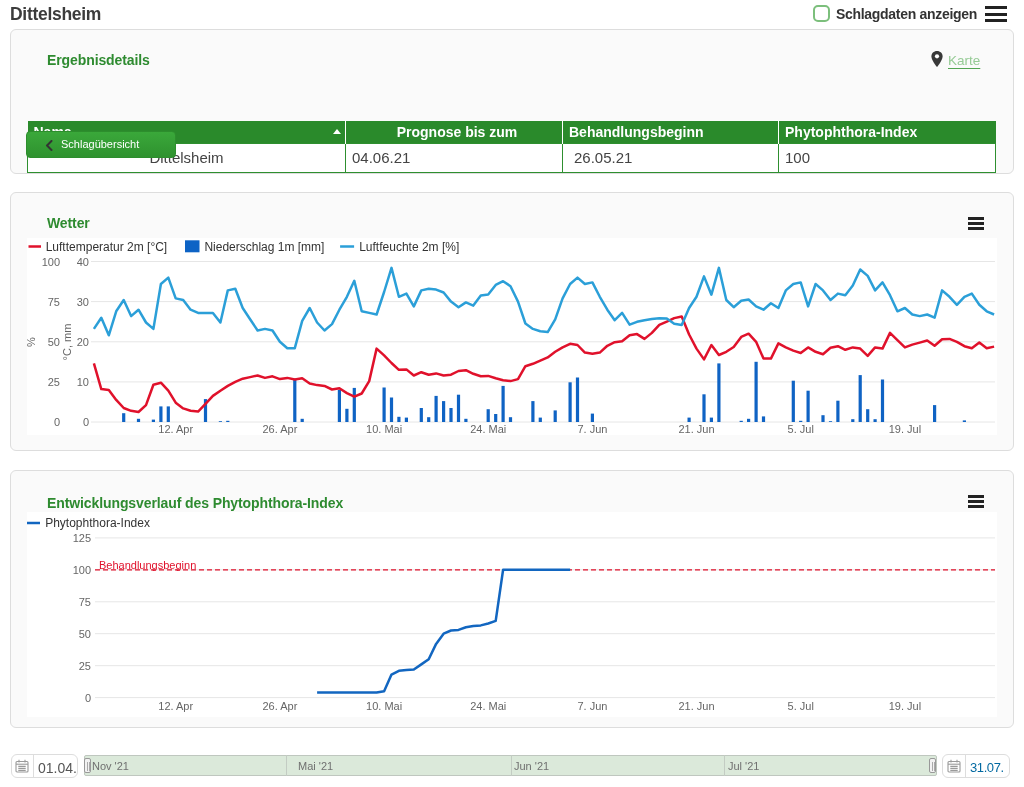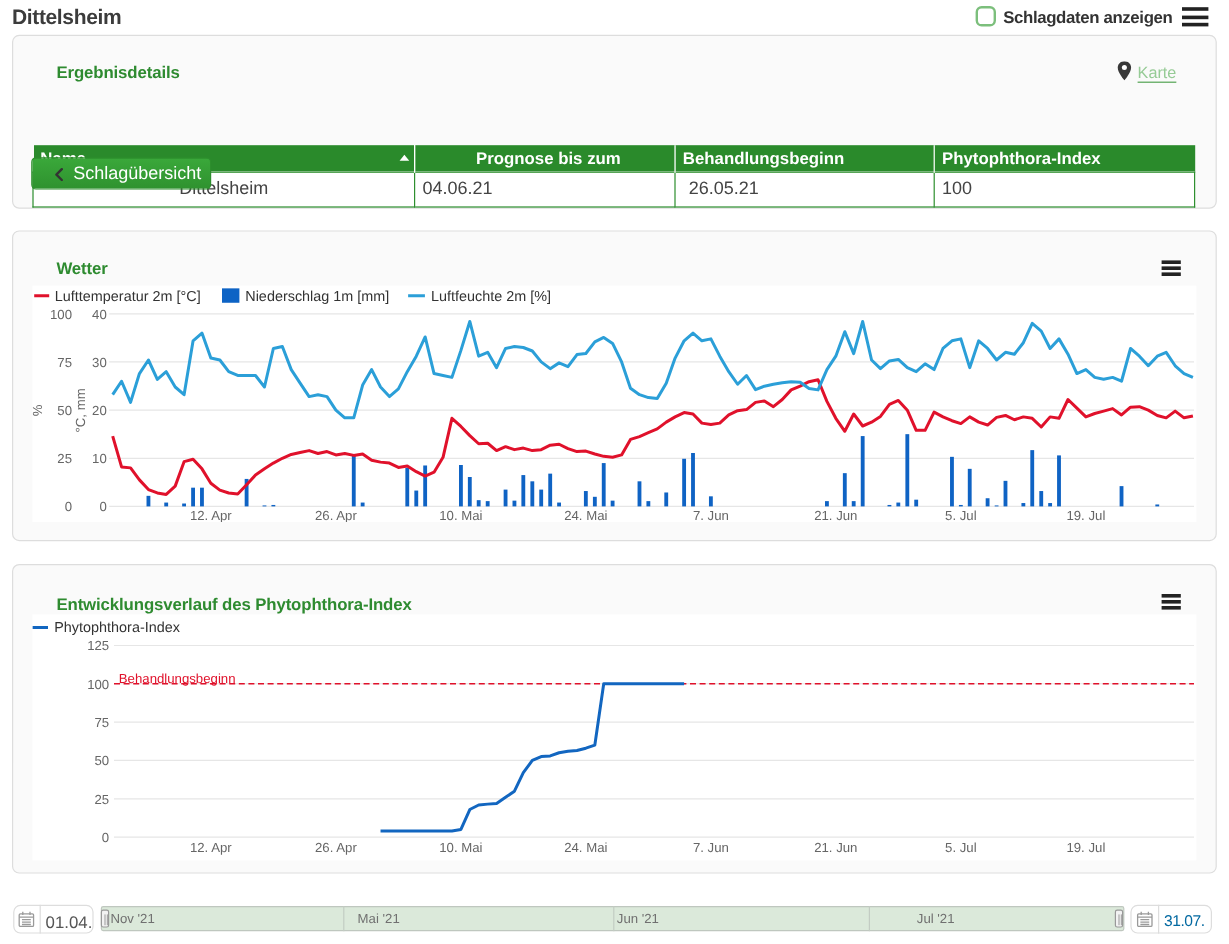--- a/index.html
+++ b/index.html
@@ -44,21 +44,21 @@
   <th style="text-align:left;padding-left:6px;">Phytophthora-Index</th>
 </tr>
 <tr style="height:29px;background:#fff;color:#444;">
   <td style="text-align:center;border:1px solid #2e8f2f;">Dittelsheim</td>
   <td style="padding-left:6px;border:1px solid #2e8f2f;">04.06.21</td>
   <td style="padding-left:11px;border:1px solid #2e8f2f;">26.05.21</td>
   <td style="padding-left:6px;border:1px solid #2e8f2f;">100</td>
 </tr>
 </tbody>
   </table>
-<div class="abs" style="left:26px;top:131px;width:150px;height:27px;background:linear-gradient(#3aa83a,#2f922f);border:1px solid #2d8e2d;border-radius:4px;color:#fff;font-size:15px;line-height:25px;">
+<div class="abs" style="left:26px;top:131px;width:150px;height:27px;background:linear-gradient(#3aa83a,#2f922f);border:1px solid #2d8e2d;border-radius:4px;color:#fff;font-size:11px;line-height:25px;">
 <svg style="position:absolute;left:18px;top:8px;" width="8" height="11" viewBox="0 0 8 11">
       <path d="M6.5 1 2 5.5 6.5 10" stroke="#333" stroke-width="2" fill="none" stroke-linecap="round" stroke-linejoin="round"></path>
     </svg>
 <span style="position:absolute;left:34px;top:0;">Schlagübersicht</span>
   </div>
 
 <div class="panel" style="top:192px;height:259px;"></div>
 <div class="ptitle" style="left:33px;top:215px;">Wetter</div>
 <div class="abs ham" style="left:968px;top:217px;">
   <b style="width:16px;height:2.6px;margin-bottom:2.6px;"></b>
@@ -205,21 +205,21 @@
 <div class="abs" style="left:33px;top:754px;width:1px;height:24px;background:#ddd;"></div>
 <div class="abs" style="left:38px;top:760px;font-size:14px;color:#555;">01.04.</div>
 
 <div class="abs" style="left:84px;top:755px;width:853px;height:21px;background:#dbe9da;border:1px solid #bfc7bf;border-radius:2px;"></div>
 <div class="abs" style="left:286px;top:755px;width:1px;height:21px;background:#c3ccc3;"></div>
 <div class="abs" style="left:511px;top:755px;width:1px;height:21px;background:#c3ccc3;"></div>
 <div class="abs" style="left:724px;top:755px;width:1px;height:21px;background:#c3ccc3;"></div>
 <div class="abs" style="left:92px;top:760px;font-size:11px;color:#707070;">Nov '21</div>
 <div class="abs" style="left:298px;top:760px;font-size:11px;color:#707070;">Mai '21</div>
 <div class="abs" style="left:514px;top:760px;font-size:11px;color:#707070;">Jun '21</div>
-<div class="abs" style="left:764px;top:760px;font-size:11px;color:#707070;">Jul '21</div>
+<div class="abs" style="left:728px;top:760px;font-size:11px;color:#707070;">Jul '21</div>
 <div class="abs" style="left:84px;top:758px;width:7px;height:15px;background:#f2f2f2;border:1px solid #999;border-radius:2px;">
     <span style="position:absolute;left:1.5px;top:3px;width:1px;height:9px;background:#aaa;"></span>
     <span style="position:absolute;left:3.5px;top:3px;width:1px;height:9px;background:#aaa;"></span>
   </div>
 <div class="abs" style="left:929px;top:758px;width:7px;height:15px;background:#f2f2f2;border:1px solid #999;border-radius:2px;">
     <span style="position:absolute;left:1.5px;top:3px;width:1px;height:9px;background:#aaa;"></span>
     <span style="position:absolute;left:3.5px;top:3px;width:1px;height:9px;background:#aaa;"></span>
   </div>
 
 <div class="abs" style="left:942px;top:754px;width:68px;height:24px;background:#fff;border:1px solid #ddd;border-radius:6px;"></div>

